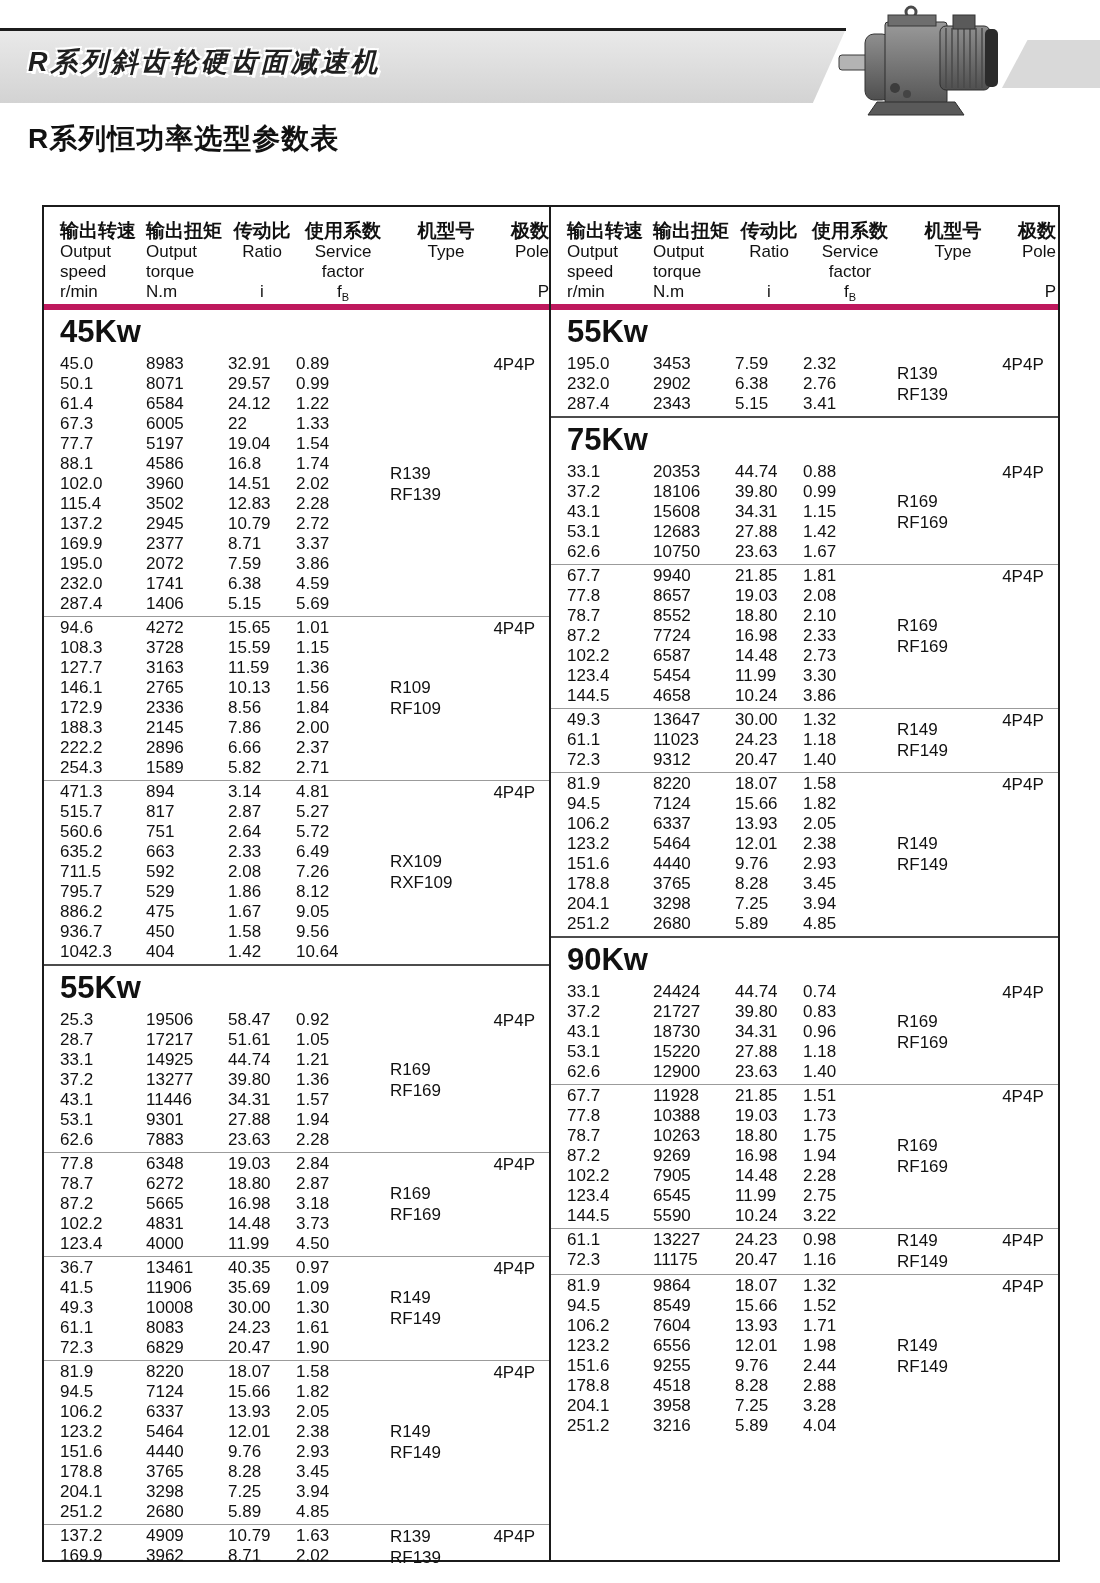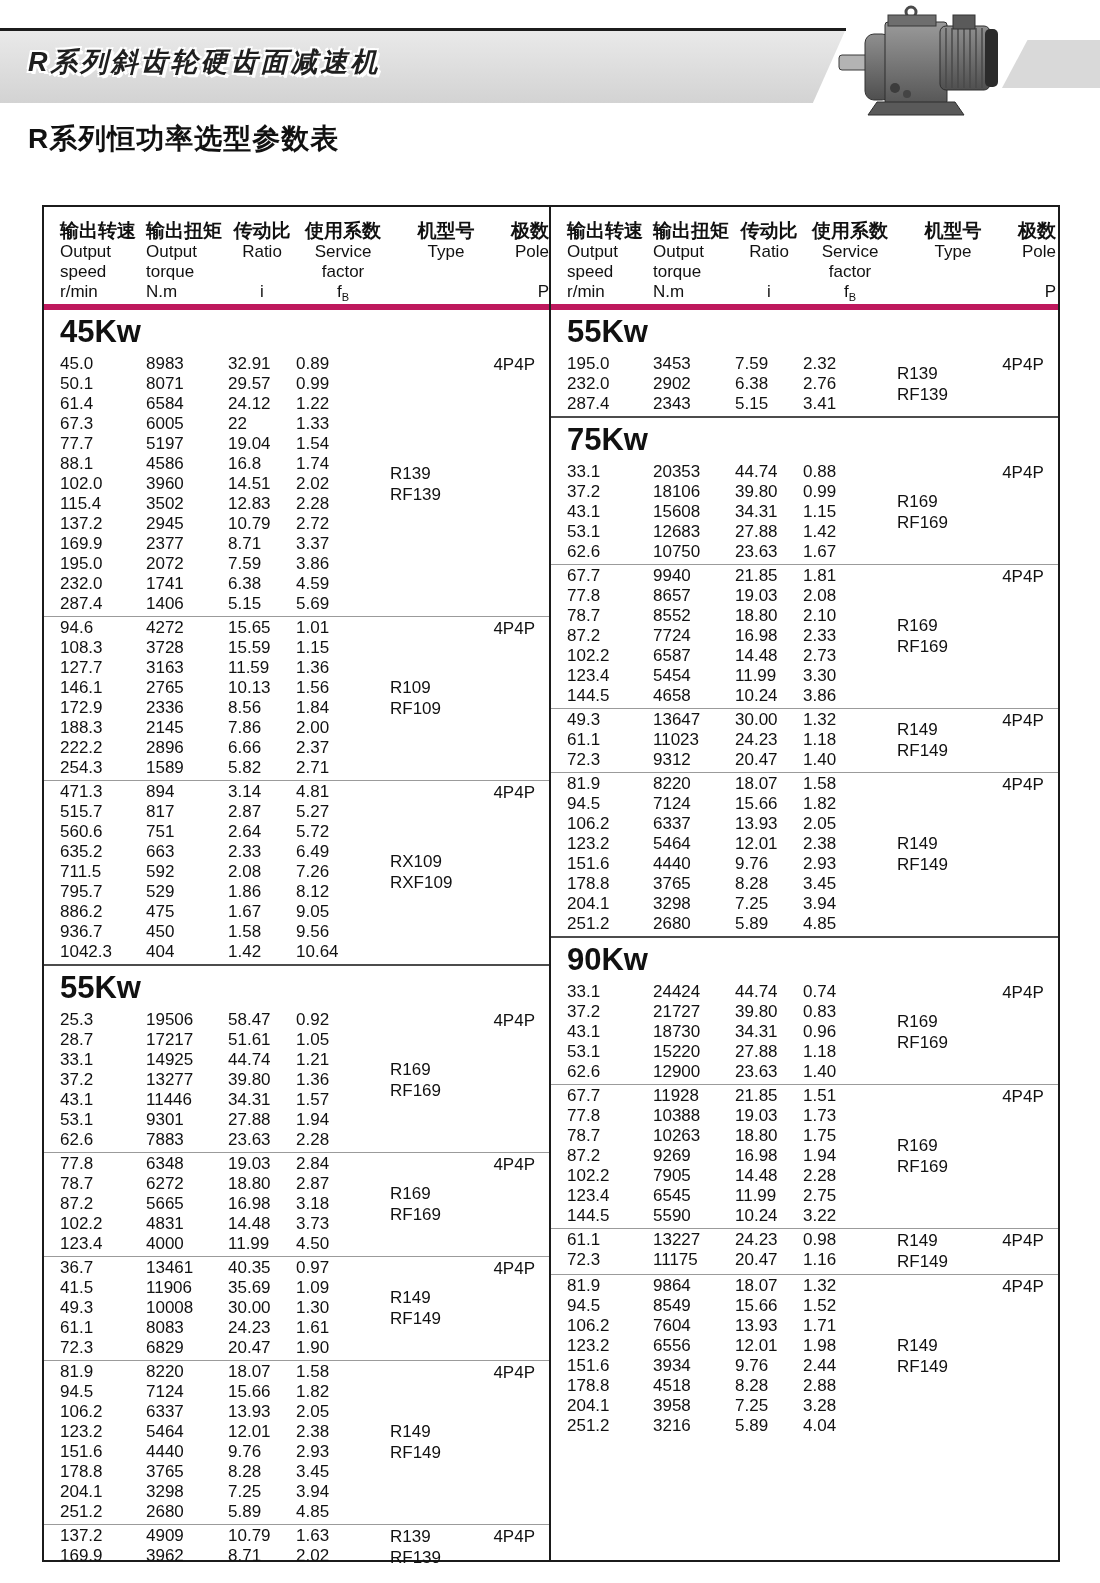--- a/index.html
+++ b/index.html
@@ -978,21 +978,21 @@
                   <span class="cell">1.71</span>
                 </div>
                 <div class="row">
                   <span class="cell">123.2</span>
                   <span class="cell">6556</span>
                   <span class="cell">12.01</span>
                   <span class="cell">1.98</span>
                 </div>
                 <div class="row">
                   <span class="cell">151.6</span>
-                  <span class="cell">3934</span>
+                  <span class="cell">9255</span>
                   <span class="cell">9.76</span>
                   <span class="cell">2.44</span>
                 </div>
                 <div class="row">
                   <span class="cell">178.8</span>
                   <span class="cell">4518</span>
                   <span class="cell">8.28</span>
                   <span class="cell">2.88</span>
                 </div>
                 <div class="row">

